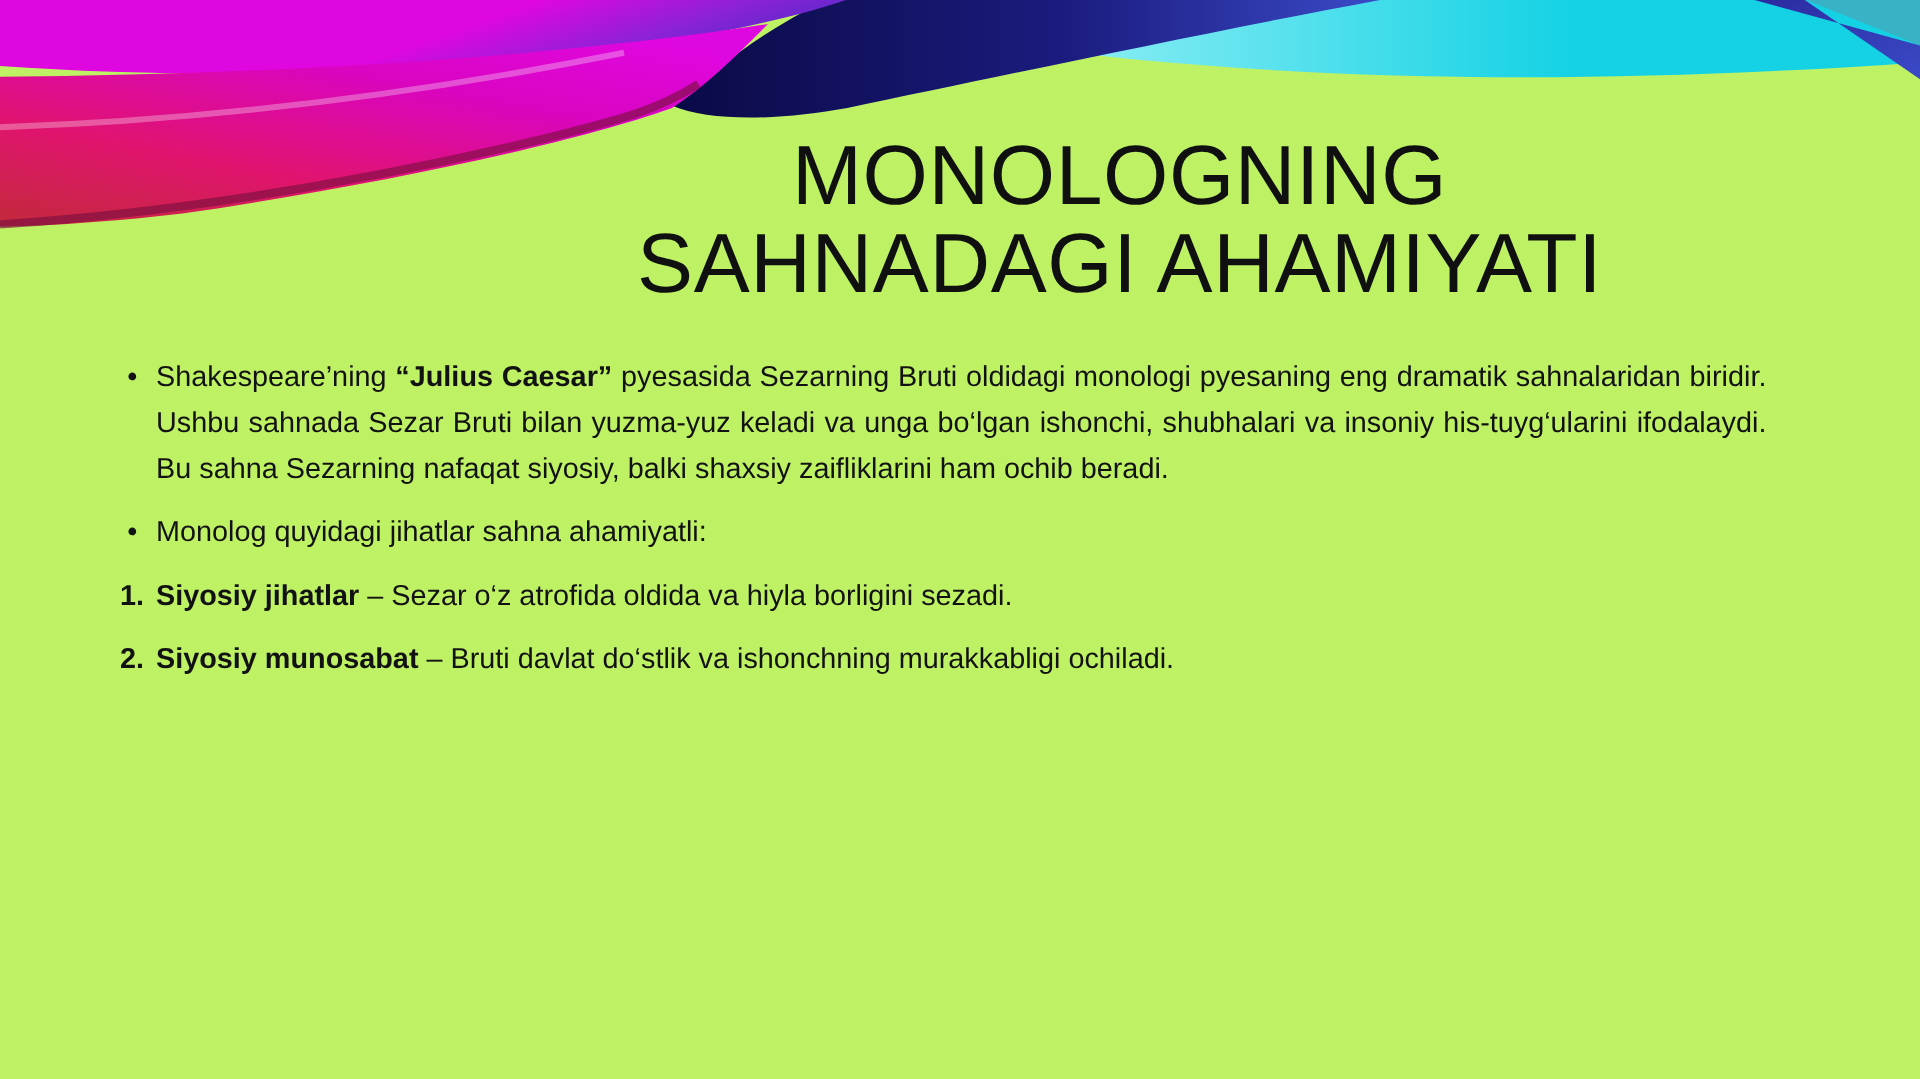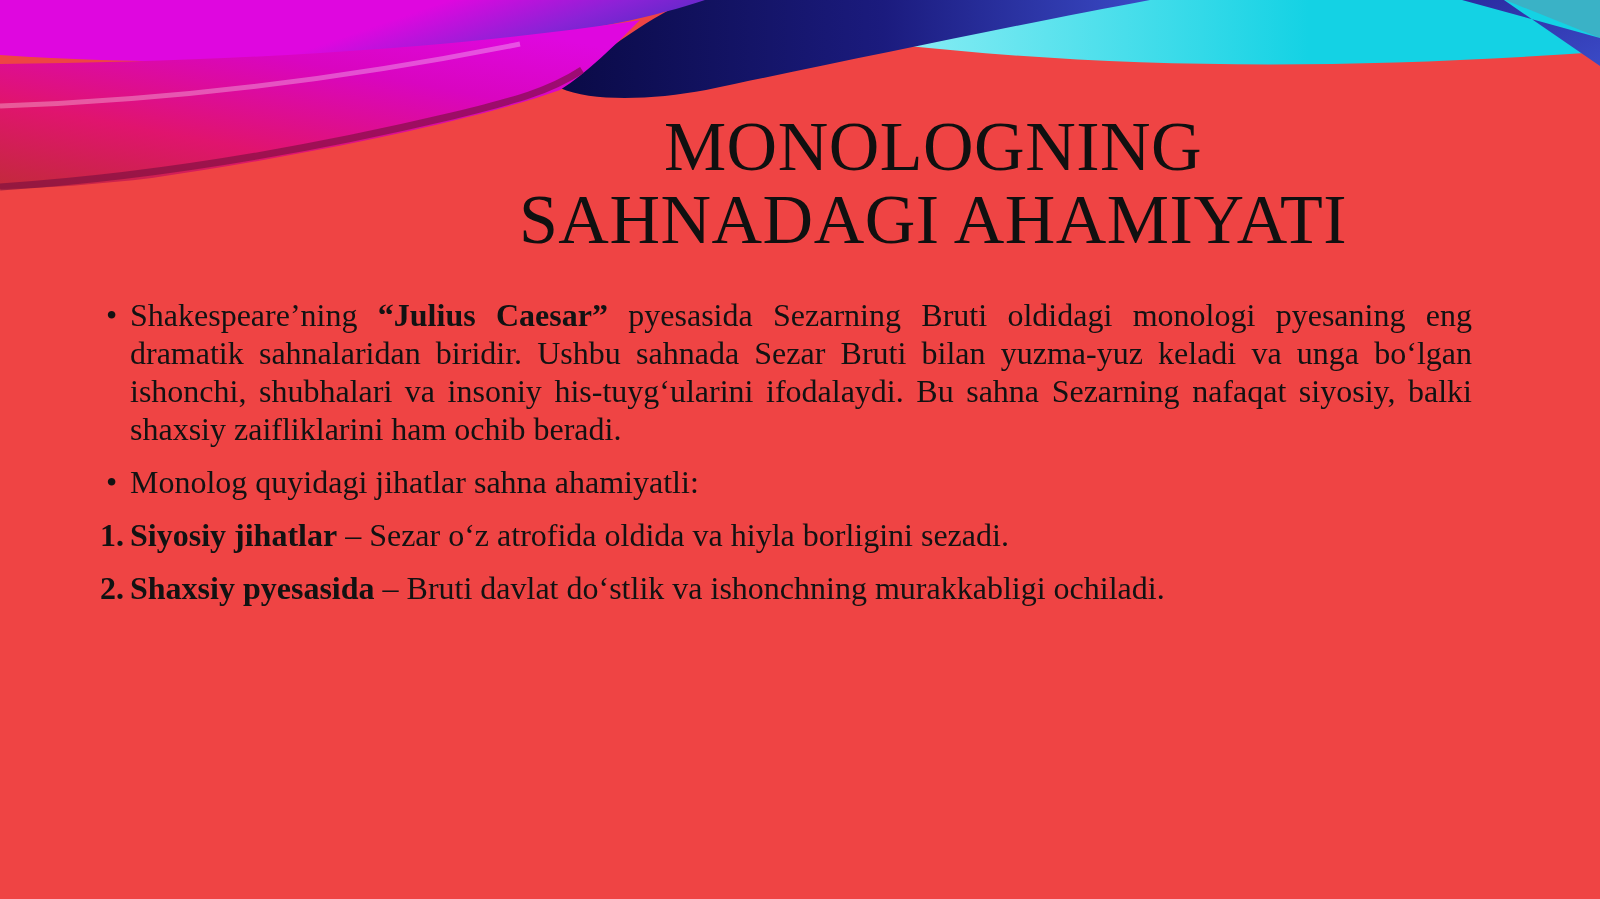--- a/index.html
+++ b/index.html
@@ -1,21 +1,21 @@
 <!DOCTYPE html>
 <html><head>
 <meta charset="utf-8">
 <style>
   html,body{margin:0;padding:0;background:#888;}
   .slide{
     position:relative;
     width:1600px;height:899px;
-    background:#ef4444;
+    background:#bef264;
     overflow:hidden;
-    font-family:Liberation Serif, serif;
+    font-family:Liberation Sans, sans-serif;
     color:#111;
   }
   .wave{
     position:absolute;top:0;left:0;
     width:1600px;height:196px;display:block;
   }
   .title{
     position:relative;
     margin:110px 0 0 266px;
     font-weight:400;
@@ -23,21 +23,21 @@
     line-height:73px;
     letter-spacing:.5px;
     text-align:center;
     color:#101010;
   }
   .title span{display:block;}
   .body-area{
     position:absolute;left:100px;top:296px;width:1372px;
   }
   .para{
-    font-size:32px;
+    font-size:24px;
     line-height:38px;
     margin:0 0 15px 0;
     padding-left:30px;
     text-indent:-30px;
     color:#121212;
   }
   .para.justify{text-align:justify;}
   .marker{display:inline-block;text-indent:0;vertical-align:baseline;}
   .bullet-marker{width:24px;padding-left:6px;}
   .num-marker{width:30px;font-weight:700;}
@@ -102,18 +102,18 @@
 
     <div class="para">
       <span class="marker bullet-marker">•</span><span><span>Monolog quyidagi jihatlar sahna ahamiyatli:</span></span>
     </div>
 
     <div class="para">
       <span class="marker num-marker">1.</span><span><span class="b">Siyosiy jihatlar</span><span> – Sezar o‘z atrofida oldida va hiyla borligini sezadi.</span></span>
     </div>
 
     <div class="para">
-      <span class="marker num-marker">2.</span><span><span class="b">Shaxsiy pyesasida</span><span> – Bruti davlat do‘stlik va ishonchning murakkabligi ochiladi.</span></span>
+      <span class="marker num-marker">2.</span><span><span class="b">Siyosiy munosabat</span><span> – Bruti davlat do‘stlik va ishonchning murakkabligi ochiladi.</span></span>
     </div>
 
 
   </div>
 </div>
 
 </body></html>

